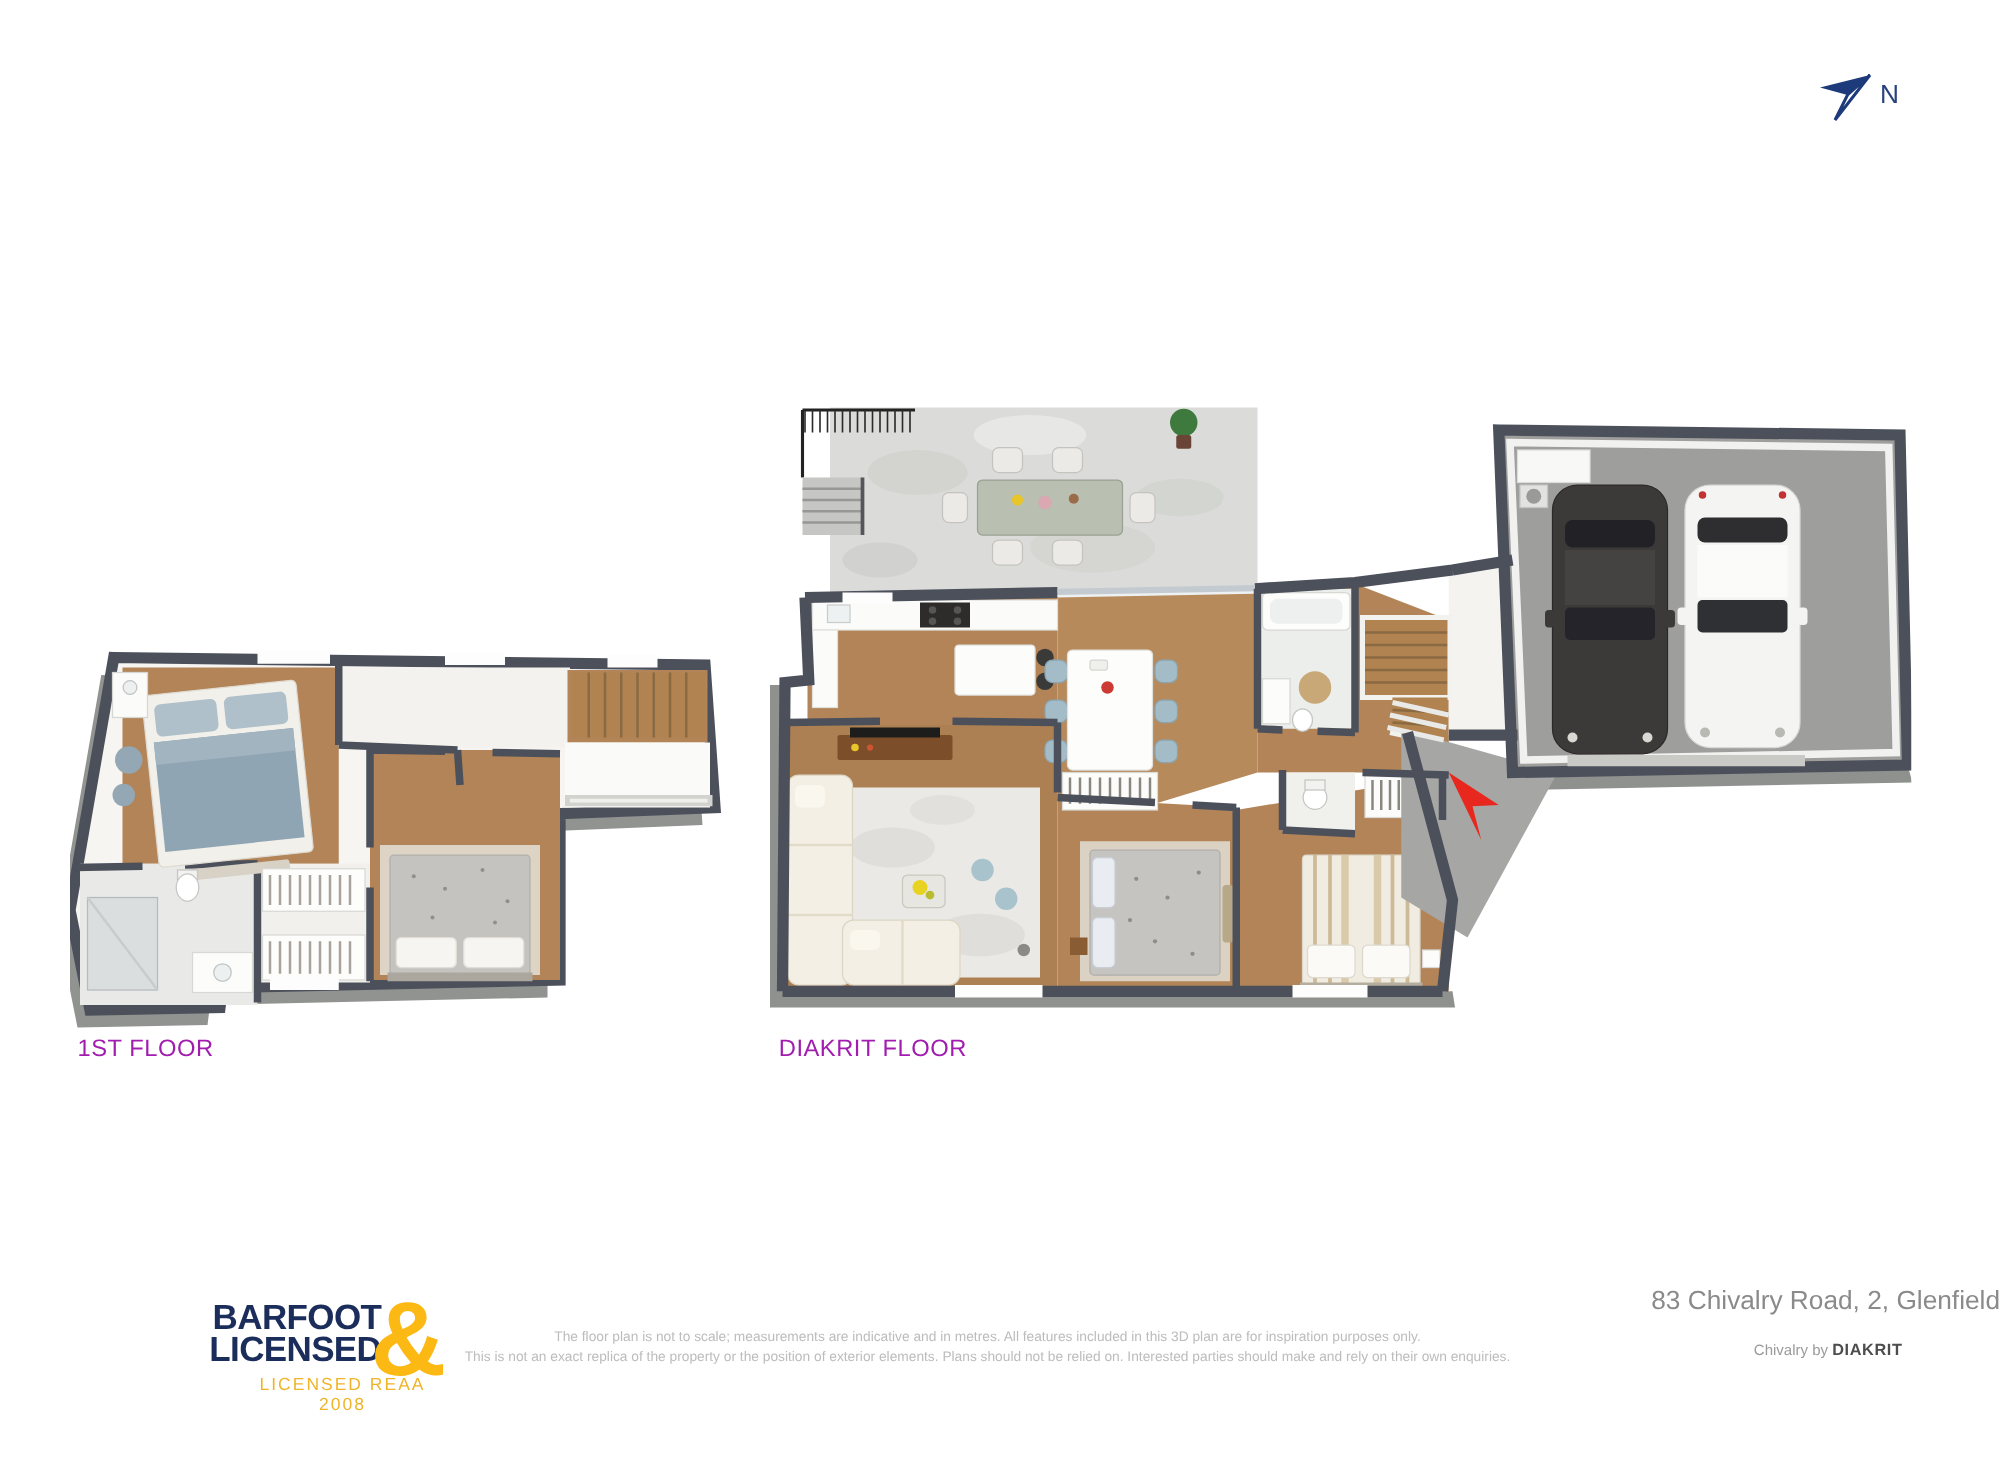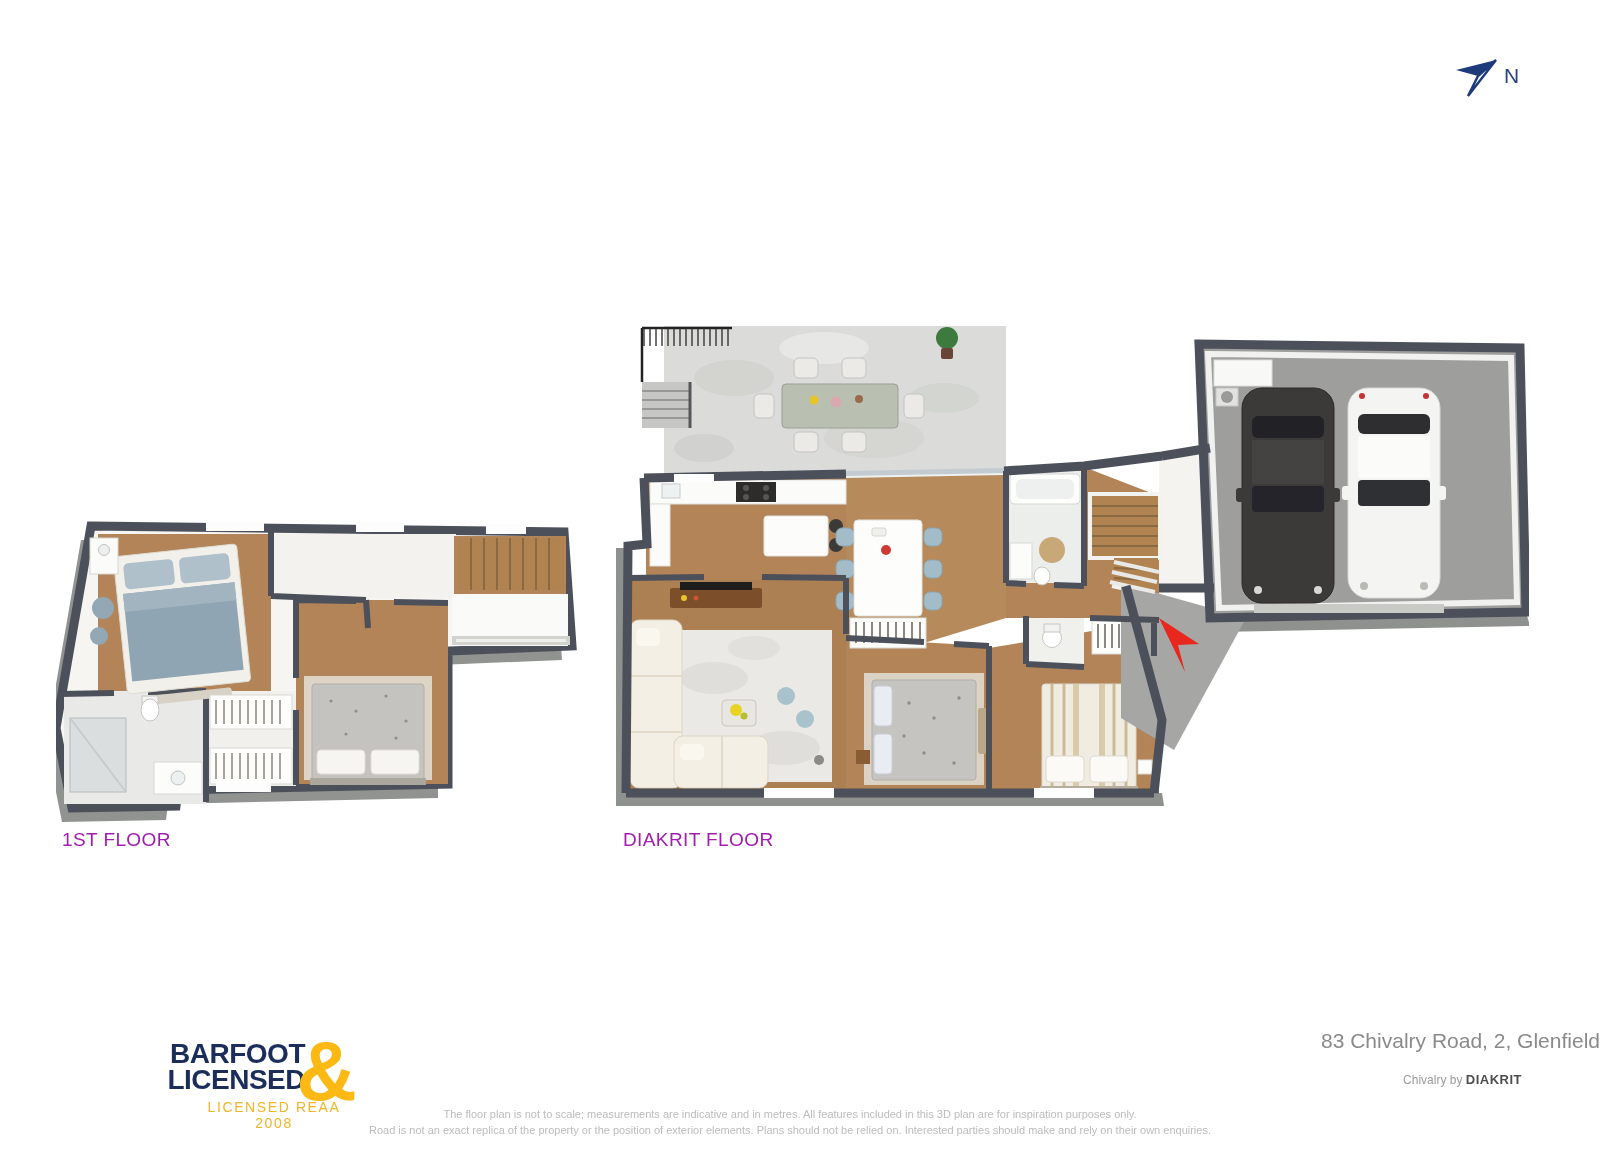--- a/index.html
+++ b/index.html
@@ -26,21 +26,21 @@
   #logo .logo-line { font-weight:700; font-size:28px; line-height:26px; letter-spacing:-0.5px;
                      color:#1b2d5a; text-align:right; width:100%; }
   #logo .amp { position:absolute; right:-52px; top:-8px; font-size:84px; line-height:76px;
                font-weight:700; color:#fcb813; }
   #logo .license { position:absolute; right:-44px; top:58px; width:150px; text-align:center;
                    font-size:14px; letter-spacing:1.6px; color:#f0b429; }
 
   #address { left:0; top:1029px; width:1600px; text-align:right;
              font-size:21px; color:#8a8a8a; }
   #disclaimer { left:0; top:1062px; width:1580px; text-align:center;
-                font-size:11px; line-height:16px; color:#bcbcbc;margin-top:44px; }
+                font-size:11px; line-height:16px; color:#bcbcbc; }
   #produced { right:78px; top:1072px; font-size:12px; color:#9b9b9b; }
   #produced .producer { font-weight:700; font-size:13px; color:#4d4d4d; letter-spacing:0.5px; }
 </style>
 </head>
 <body>
 
 <div id="stage">
 
   <div id="compass" class="abs">
     <svg width="80" height="56" viewBox="0 0 80 56">
@@ -375,21 +375,21 @@
     <div class="logo-line">BARFOOT</div>
     <div class="logo-line">LICENSED</div>
     <div class="amp">&amp;</div>
     <div class="license">LICENSED REAA 2008</div>
   </div>
 
   <div id="address" class="abs">83 Chivalry Road, 2, Glenfield</div>
 
   <div id="disclaimer" class="abs">
     <div>The floor plan is not to scale; measurements are indicative and in metres. All features included in this 3D plan are for inspiration purposes only.</div>
-    <div>Road is not an exact replica of the property or the position of exterior elements. Plans should not be relied on. Interested parties should make and rely on their own enquiries.</div>
+    <div>This is not an exact replica of the property or the position of exterior elements. Plans should not be relied on. Interested parties should make and rely on their own enquiries.</div>
   </div>
 
   <div id="produced" class="abs">
     <span>Chivalry by</span>
     <span class="producer">DIAKRIT</span>
   </div>
 
 </div>
 
 </body></html>

